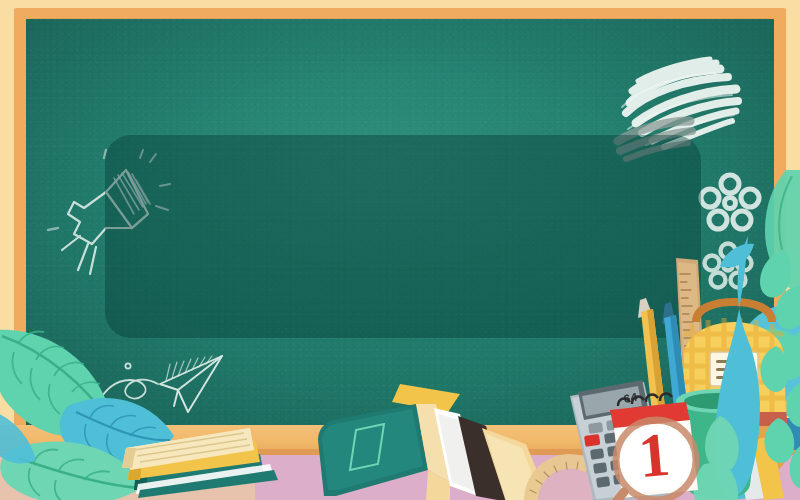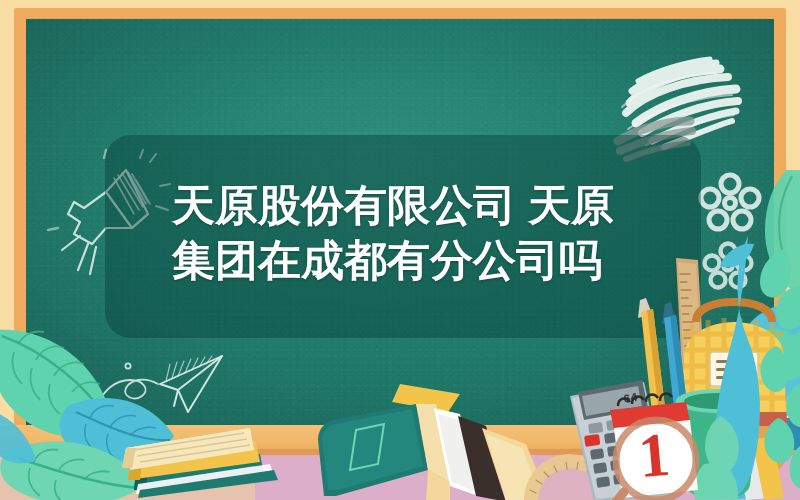--- a/index.html
+++ b/index.html
@@ -231,21 +231,20 @@
         <circle cx="38" cy="42" r="7.5"></circle>
         <circle cx="18" cy="42" r="7.5"></circle>
         <circle cx="12" cy="25" r="7.5"></circle>
         <circle cx="28" cy="28" r="4.5"></circle>
       </g>
     </svg>
   </div>
 
   <div class="title-panel"></div>
 
-  <div class="title">天原股份有限公司 天原集团在成都有分公司吗</div>
 
   <div class="art" style="left:-10px; top:290px; z-index:6;">
     <svg width="210" height="215" viewBox="0 0 210 215">
       <g>
         <path d="M6 40 C58 36,112 74,122 132 C92 160,38 146,12 106 C0 84,-2 58,6 40 Z" fill="#5fd3ae"></path>
         <path d="M12 46 C56 62,96 96,118 130" stroke="#3ab089" stroke-width="2.4" fill="none"></path>
         <g stroke="#3ab089" stroke-width="1.8" fill="none" opacity=".85">
           <path d="M28 54 C34 44,44 40,54 42"></path>
           <path d="M46 70 C52 58,64 54,74 58"></path>
           <path d="M64 86 C70 74,84 70,94 74"></path>

